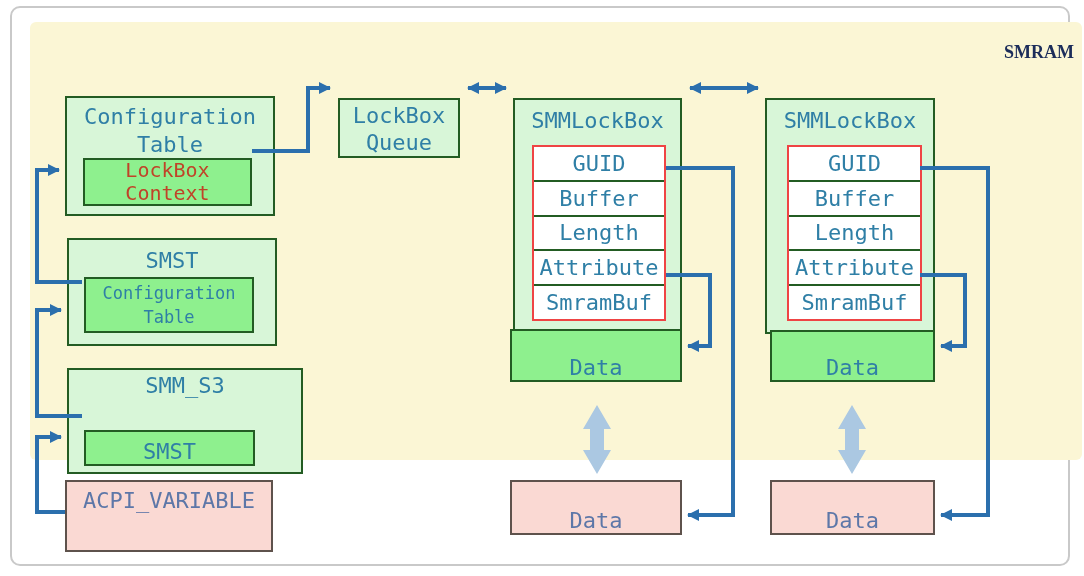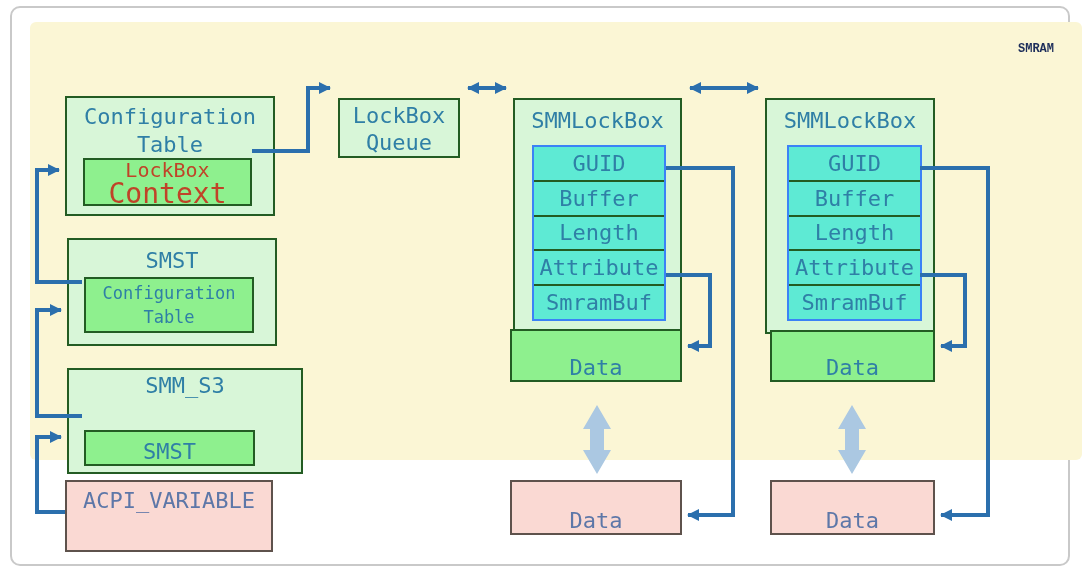--- a/index.html
+++ b/index.html
@@ -9,36 +9,36 @@
   }
   .card{
     position:absolute;left:10px;top:6px;width:1060px;height:560px;box-sizing:border-box;
     background:#ffffff;border:2px solid #c9c9c9;border-radius:10px;
   }
   .smram-region{
     position:absolute;left:18px;top:14px;width:1052px;height:438px;
     background:#fbf6d5;border-radius:6px;
   }
   .smram-label{
-    position:absolute;right:28px;top:20px;
-    font-family:Liberation Mono, monospace;
-    font-weight:bold;font-size:12px;color:#1c2d5a;
+    position:absolute;right:8px;top:20px;
+    font-family:Liberation Serif, serif;
+    font-weight:bold;font-size:18px;color:#1c2d5a;
   }
   .box{position:absolute;box-sizing:border-box;text-align:center;z-index:2;}
   .g-light{background:#d8f6d8;border:2px solid #235c23;margin-top:26px;}
   .g-bright{background:#8ef08e;border:2px solid #235c23;}
   .pinkbox{background:#fad9d3;border:2px solid #5e524c;}
   .teal{color:#2f7fa6;}
   .red{color:#c04328;}
   .mblue{color:#5d77a8;}
   .t-lg{font-size:22px;}
   .center{display:flex;align-items:flex-end;justify-content:center;}
   .col{display:flex;flex-direction:column;align-items:center;justify-content:center;}
   .field-table{
-    position:absolute;box-sizing:border-box;border:2px solid #3b82f6;background:#5eead4;
+    position:absolute;box-sizing:border-box;border:2px solid #ef4444;background:#ffffff;
     display:flex;flex-direction:column;
   }
   .field-row{
     flex:1;display:flex;align-items:center;justify-content:center;
     font-size:22px;color:#2f7fa6;border-top:2px solid #235c23;
   }
   .field-row:first-child{border-top:none;}
   .overlay{position:absolute;left:0;top:0;z-index:5;pointer-events:none;}
 </style>
 </head>
@@ -51,21 +51,21 @@
     </div>
   </div>
 
   <div class="box g-light" style="left:65px;top:70px;width:210px;height:120px;">
     <div class="teal t-lg" style="line-height:28px;padding-top:5px;">
       <div>Configuration</div>
       <div>Table</div>
     </div>
     <div class="box g-bright col" style="left:16px;top:60px;width:169px;height:48px;">
       <div class="red" style="font-size:20px;line-height:23px;">LockBox</div>
-      <div class="red" style="font-size:28px;line-height:23px;">Context</div>
+      <div class="red" style="font-size:20px;line-height:23px;">Context</div>
     </div>
   </div>
 
   <div class="box g-light" style="left:67px;top:212px;width:210px;height:108px;">
     <div class="teal t-lg" style="line-height:26px;padding-top:8px;">SMST</div>
     <div class="box g-bright col" style="left:15px;top:37px;width:170px;height:56px;">
       <div class="teal" style="font-size:17px;line-height:24px;">Configuration</div>
       <div class="teal" style="font-size:17px;line-height:24px;">Table</div>
     </div>
   </div>

